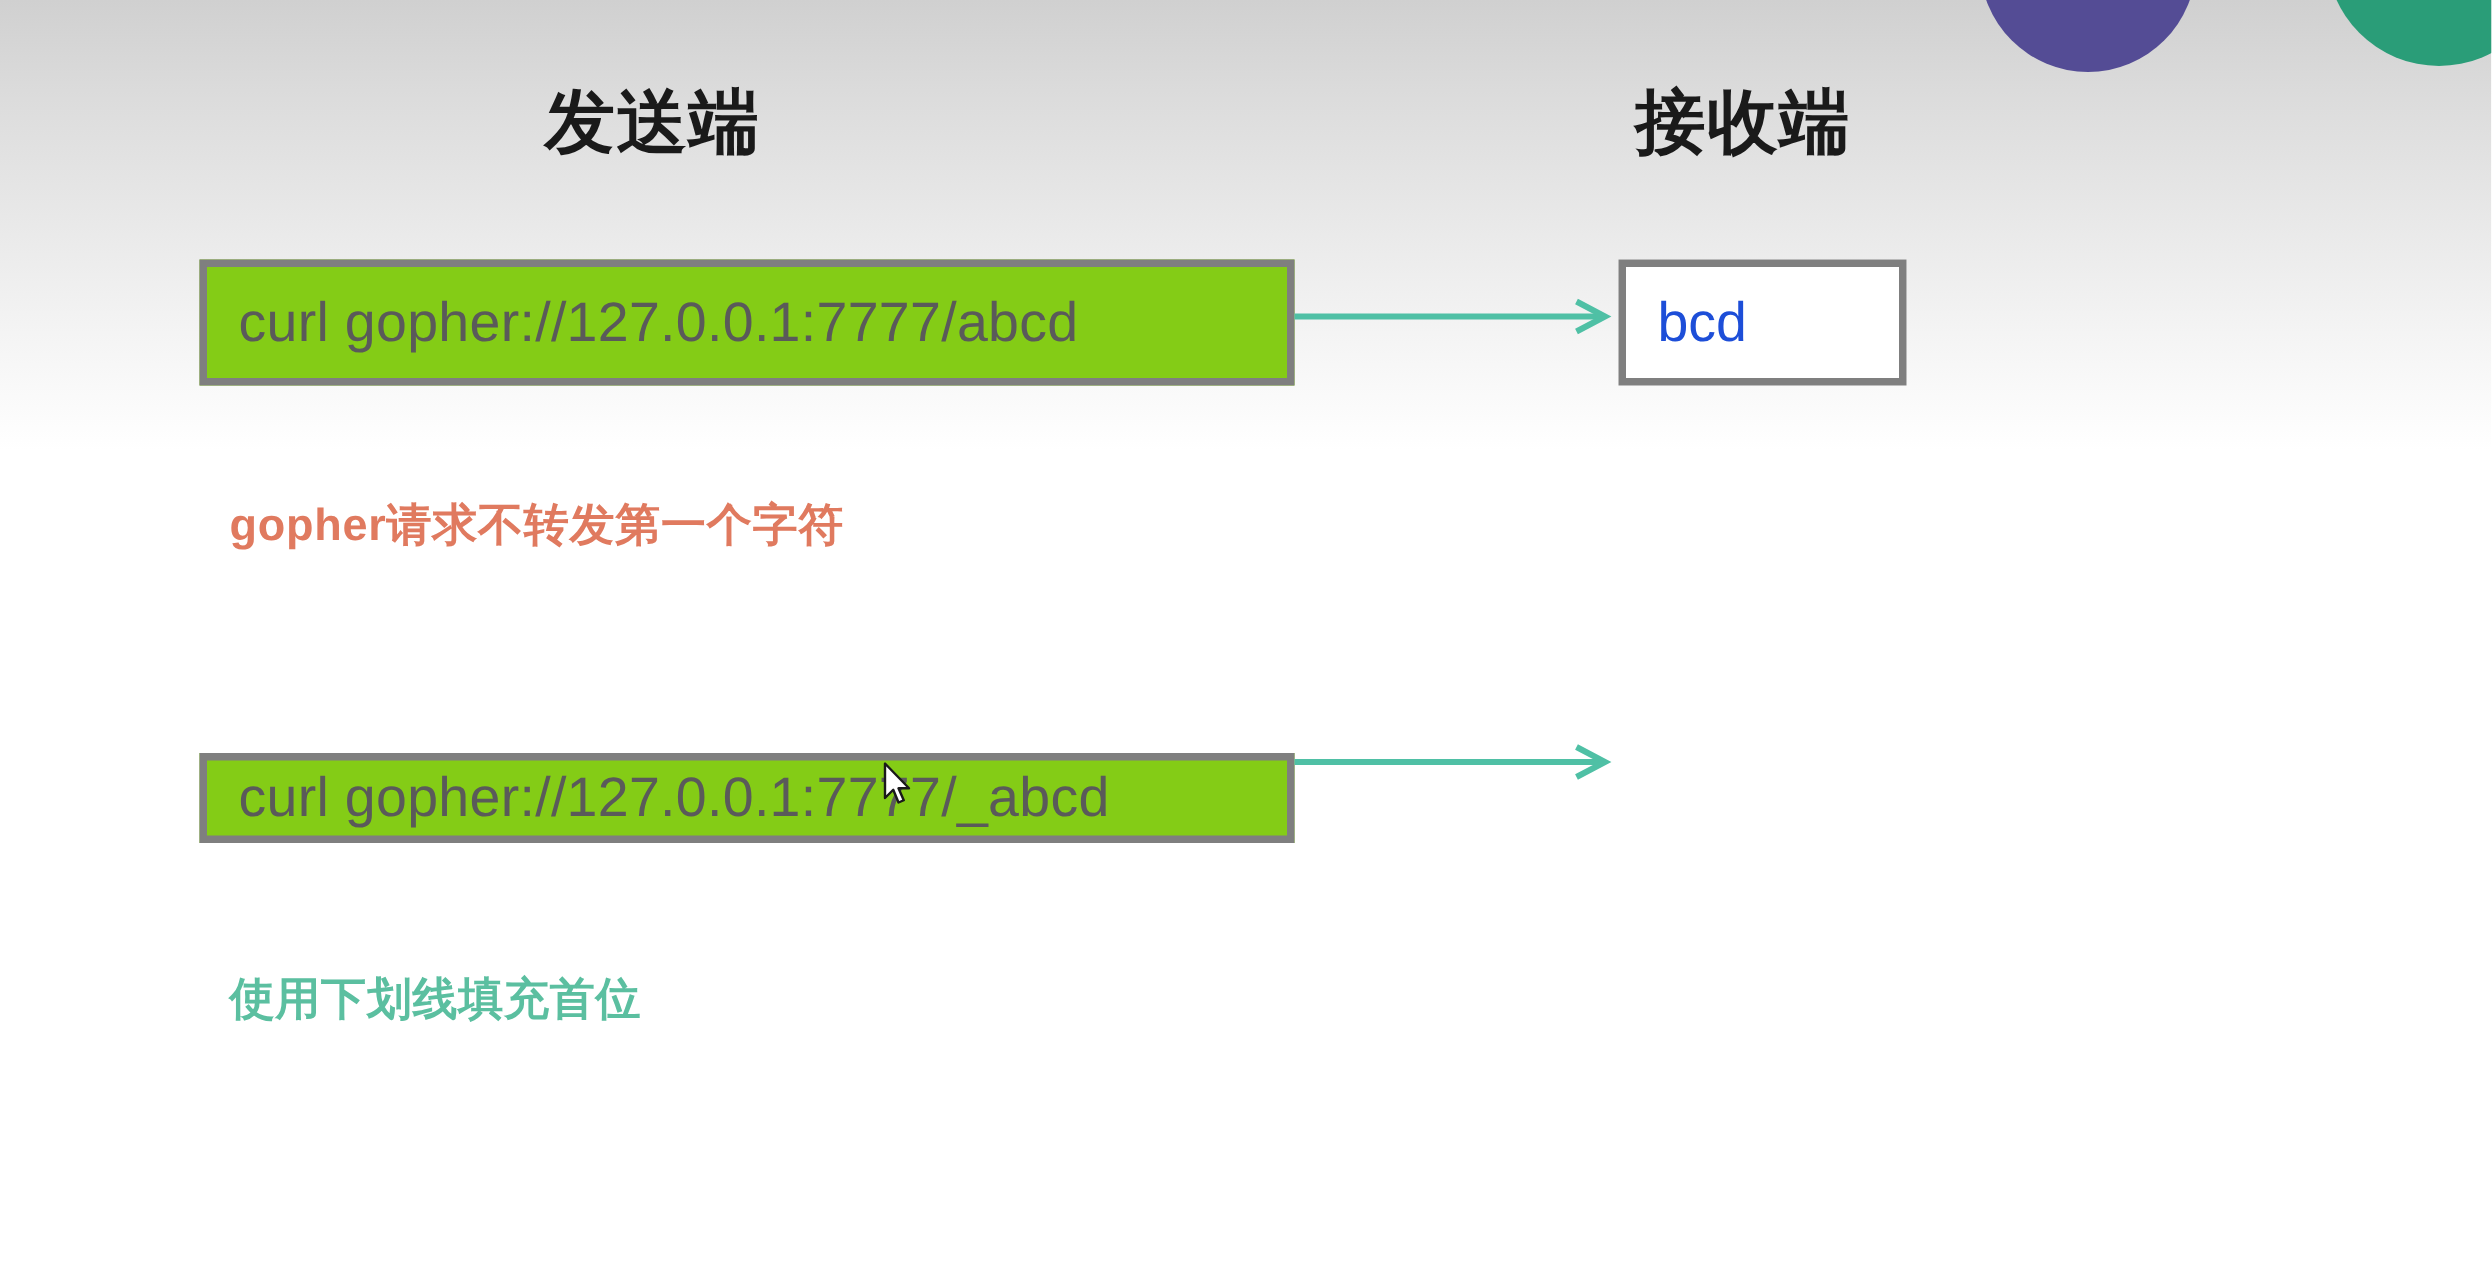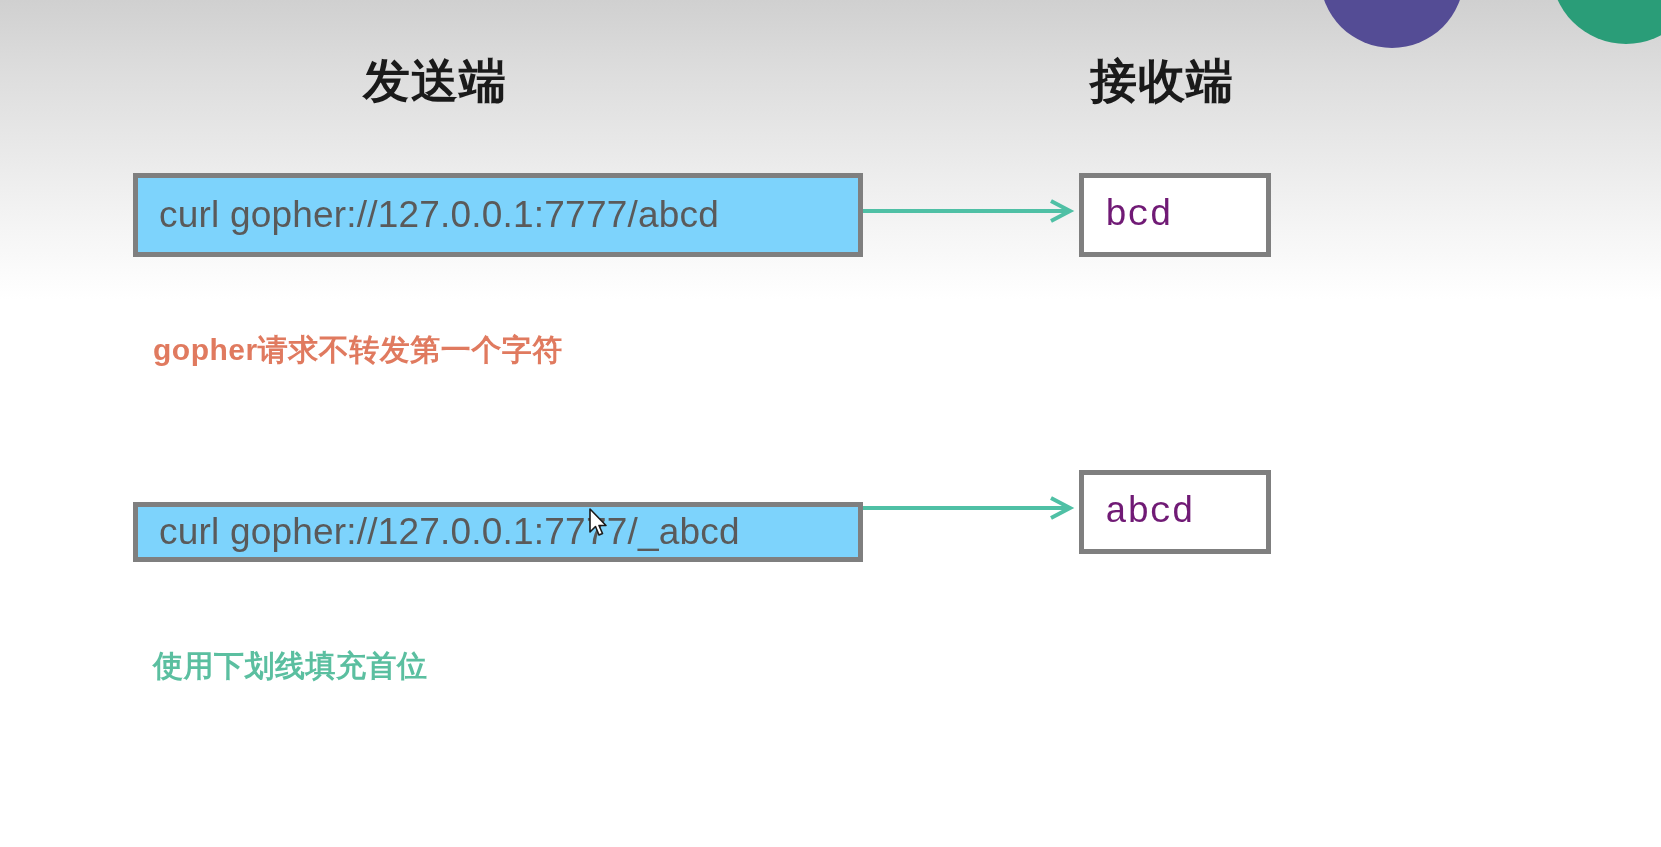--- a/index.html
+++ b/index.html
@@ -53,21 +53,21 @@
     letter-spacing: 1px;
   }
   #head-sender { left: 363px; top: 50px; }
   #head-receiver { left: 1090px; top: 50px; }
 
   
   .cmd-box {
     position: absolute;
     box-sizing: border-box;
     border: 5px solid #7f7f7f;
-    background: #7dd3fc;
+    background: #84cc16;
     display: flex;
     align-items: center;
   }
   .cmd-box .cmd-text {
     font-size: 37px;
     color: #5a5a5a;
     padding-left: 21px;
     white-space: nowrap;
     letter-spacing: 0.2px;
   }
@@ -78,24 +78,23 @@
   .res-box {
     position: absolute;
     box-sizing: border-box;
     border: 5px solid #7f7f7f;
     background: #ffffff;
     display: flex;
     align-items: center;
   }
   .res-box .res-text {
     font-size: 37px;
-    color: #701a75;
+    color: #1d4ed8;
     padding-left: 21px;
     white-space: nowrap;
-    font-family: Liberation Mono, monospace;
   }
   #box-recv-1 { left: 1079px; top: 173px; width: 192px; height: 84px; }
   #box-recv-2 { left: 1079px; top: 470px; width: 192px; height: 84px; }
 
   
   .arrow-svg {
     position: absolute;
     overflow: visible;
   }
   #arrow-1 { left: 863px; top: 199px; }
@@ -161,23 +160,20 @@
 
   <div class="cmd-box" id="box-send-2">
     <span class="cmd-text">curl gopher://127.0.0.1:7777/_abcd</span>
   </div>
 
   <svg class="arrow-svg" id="arrow-2" width="220" height="24" viewBox="0 0 220 24">
     <line x1="0" y1="12" x2="205" y2="12" stroke="#4fc0a5" stroke-width="4"></line>
     <polyline points="188,2 207,12 188,22" fill="none" stroke="#4fc0a5" stroke-width="4" stroke-linejoin="miter" stroke-linecap="butt"></polyline>
   </svg>
 
-  <div class="res-box" id="box-recv-2">
-    <span class="res-text">abcd</span>
-  </div>
 
   <div class="annotation" id="note-green">使用下划线填充首位</div>
 
   <svg id="cursor" viewBox="0 0 22 32">
     <path d="M2,1 L2,24 L7.5,18.5 L11,27 L14.5,25.5 L11,17.5 L18,17.5 Z" fill="#ffffff" stroke="#1a1a1a" stroke-width="1.6" stroke-linejoin="round"></path>
   </svg>
 
 </div>
 
 </body></html>

